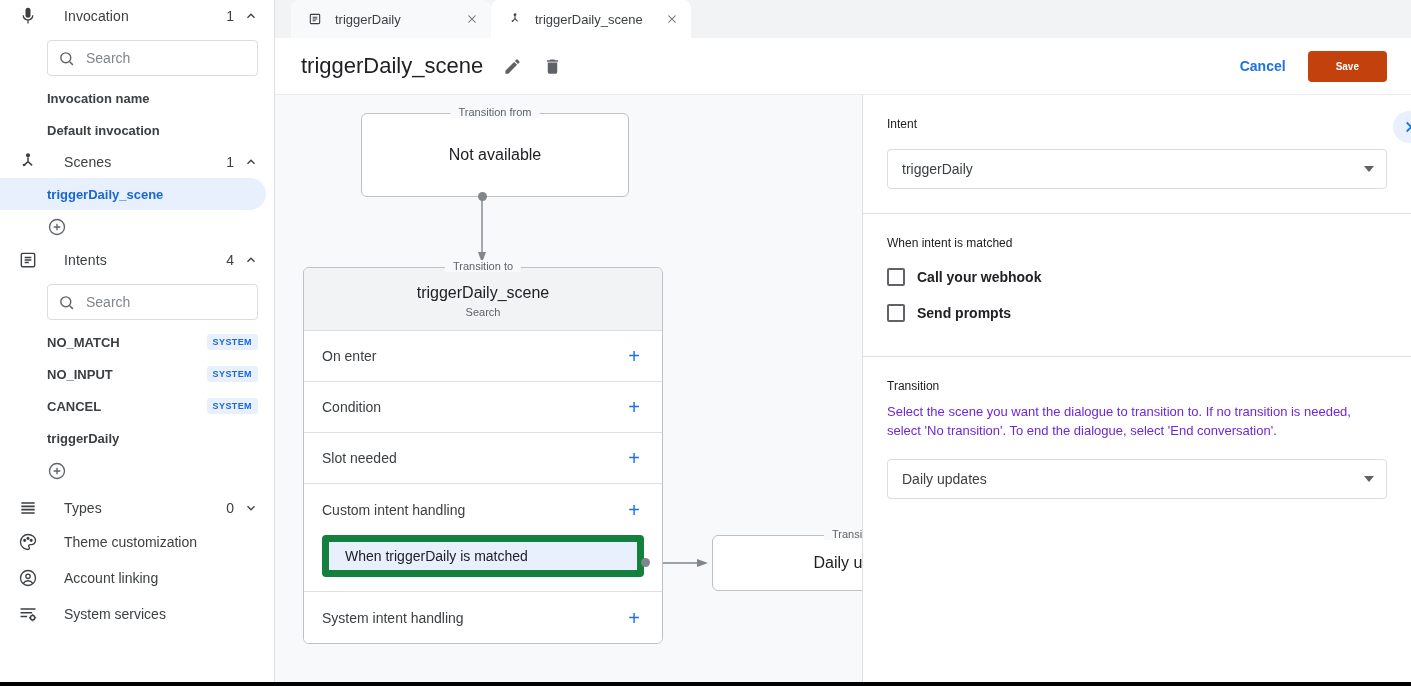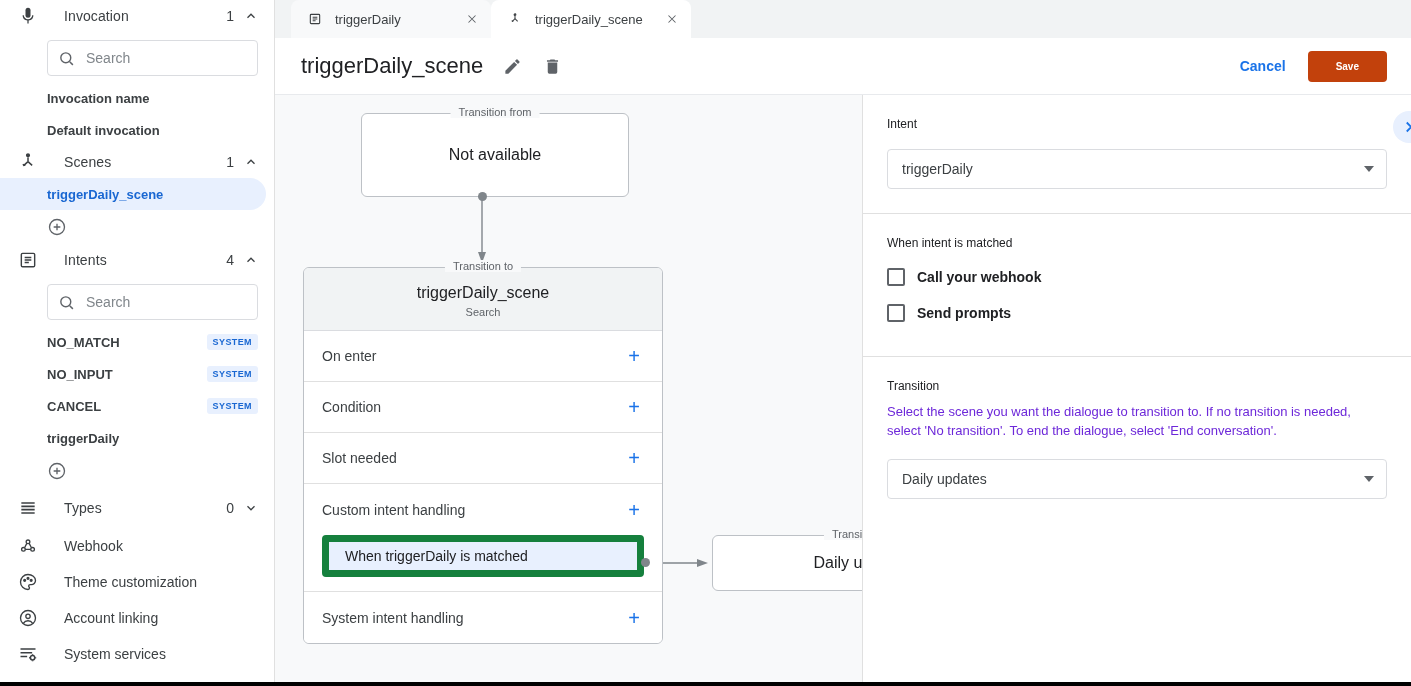--- a/index.html
+++ b/index.html
@@ -347,31 +347,20 @@
       </span>
       <span class="lbl">Types</span>
       <span class="cnt">0</span>
       <span class="chev">
         <svg width="14" height="14" viewBox="0 0 24 24" fill="none" stroke="currentColor" stroke-width="2.2">
             <path d="M6 9l6 6 6-6"></path>
           </svg>
       </span>
     </div>
 
-    <div class="nav-simple" style="margin-top:4px;">
-      <span class="ico">
-        <svg width="20" height="20" viewBox="0 0 24 24" fill="none" stroke="currentColor" stroke-width="1.6">
-            <circle cx="12" cy="7" r="2.2"></circle>
-            <circle cx="6.5" cy="16" r="2.2"></circle>
-            <circle cx="17.5" cy="16" r="2.2"></circle>
-            <path d="M10.6 8.8l-2.6 5M13.4 8.8l2.6 5M8.7 16h6.6"></path>
-          </svg>
-      </span>
-      <span class="lbl">Webhook</span>
-    </div>
     <div class="nav-simple">
       <span class="ico">
         <svg width="20" height="20" viewBox="0 0 24 24" fill="none" stroke="currentColor" stroke-width="1.6">
             <path d="M12 3a9 9 0 1 0 0 18c1.2 0 1.8-.8 1.8-1.7 0-.5-.2-.9-.5-1.2-.3-.3-.5-.7-.5-1.2 0-.9.8-1.7 1.8-1.7H16a5 5 0 0 0 5-5c0-3.9-4-7.2-9-7.2z"></path>
             <circle cx="8" cy="10" r="1.1" fill="currentColor"></circle>
             <circle cx="12" cy="7.6" r="1.1" fill="currentColor"></circle>
             <circle cx="15.8" cy="10" r="1.1" fill="currentColor"></circle>
           </svg>
       </span>
       <span class="lbl">Theme customization</span>

